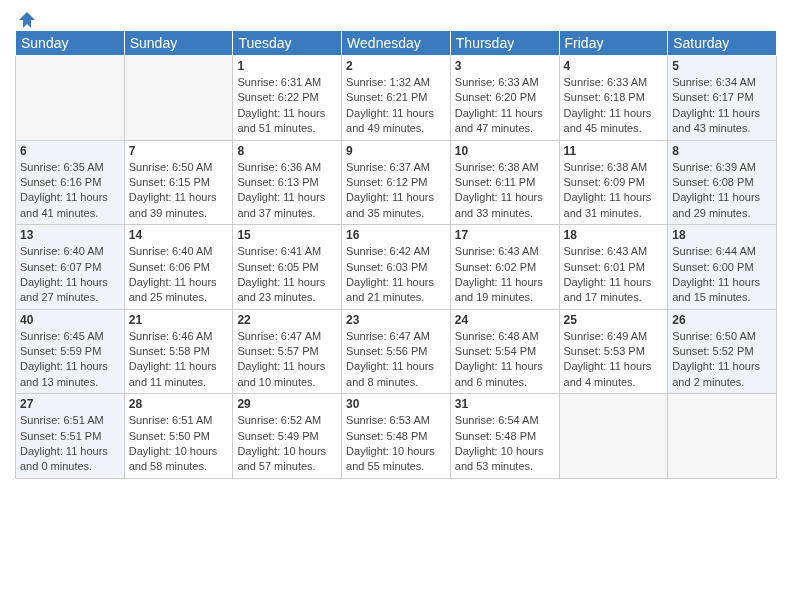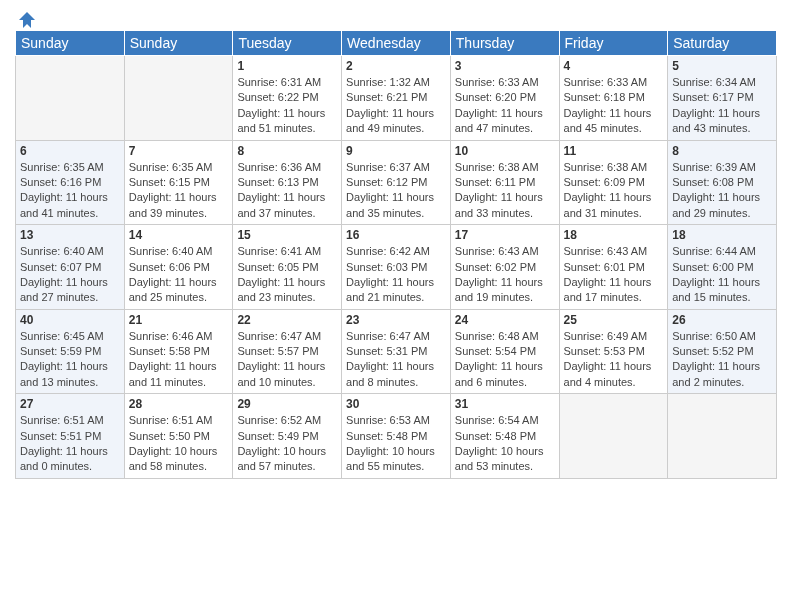--- a/index.html
+++ b/index.html
@@ -87,21 +87,21 @@
         </tr>
         <tr>
           <td class="weekend">
             <span class="day-num">6</span>
             <div class="day-info">Sunrise: 6:35 AM
 Sunset: 6:16 PM
 Daylight: 11 hours and 41 minutes.</div>
           </td>
           <td>
             <span class="day-num">7</span>
-            <div class="day-info">Sunrise: 6:35 AM
+            <div class="day-info">Sunrise: 6:50 AM
 Sunset: 6:15 PM
 Daylight: 11 hours and 39 minutes.</div>
           </td>
           <td>
             <span class="day-num">8</span>
             <div class="day-info">Sunrise: 6:36 AM
 Sunset: 6:13 PM
 Daylight: 11 hours and 37 minutes.</div>
           </td>
           <td>
@@ -188,21 +188,21 @@
           </td>
           <td>
             <span class="day-num">22</span>
             <div class="day-info">Sunrise: 6:47 AM
 Sunset: 5:57 PM
 Daylight: 11 hours and 10 minutes.</div>
           </td>
           <td>
             <span class="day-num">23</span>
             <div class="day-info">Sunrise: 6:47 AM
-Sunset: 5:31 PM
+Sunset: 5:56 PM
 Daylight: 11 hours and 8 minutes.</div>
           </td>
           <td>
             <span class="day-num">24</span>
             <div class="day-info">Sunrise: 6:48 AM
 Sunset: 5:54 PM
 Daylight: 11 hours and 6 minutes.</div>
           </td>
           <td>
             <span class="day-num">25</span>

